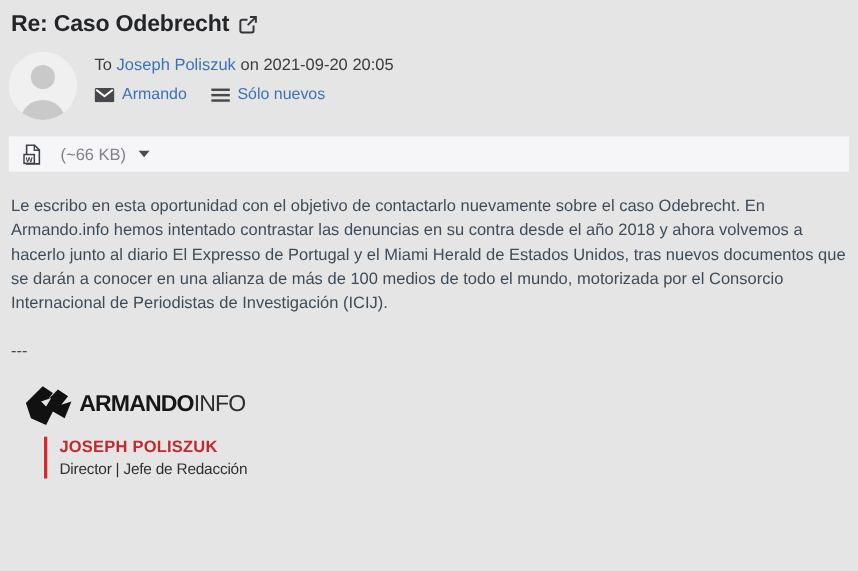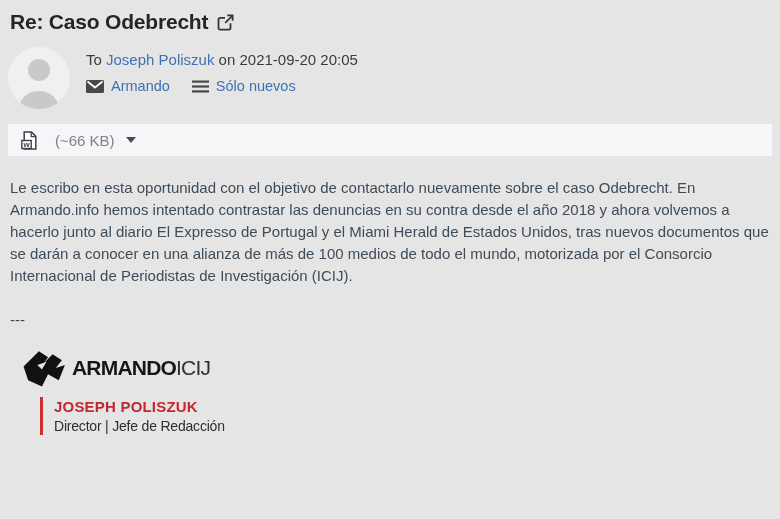--- a/index.html
+++ b/index.html
@@ -109,21 +109,21 @@
   </div>
 
   <div class="body">
     <p>Le escribo en esta oportunidad con el objetivo de contactarlo nuevamente sobre el caso Odebrecht. En Armando.info hemos intentado contrastar las denuncias en su contra desde el año 2018 y ahora volvemos a hacerlo junto al diario El Expresso de Portugal y el Miami Herald de Estados Unidos, tras nuevos documentos que se darán a conocer en una alianza de más de 100 medios de todo el mundo, motorizada por el Consorcio Internacional de Periodistas de Investigación (ICIJ).</p>
     <p class="sep">---</p>
 
     <div class="logo">
       <svg width="46" height="40" viewBox="0 0 60 52">
         <path d="M2 24 L22 4 L34 12 L28 20 L40 8 L52 16 L44 26 L56 22 L48 42 L34 34 L26 50 L8 42 Z M20 22 L26 28 L32 18 Z" fill="#111111"></path>
       </svg>
-      <span class="logo-text"><span class="logo-bold">ARMANDO</span><span class="logo-light">ICIJ</span></span>
+      <span class="logo-text"><span class="logo-bold">ARMANDO</span><span class="logo-light">INFO</span></span>
     </div>
 
     <div class="sigblock">
       <div class="sig-name">JOSEPH POLISZUK</div>
       <div class="sig-role">Director | Jefe de Redacción</div>
 
     </div>
   </div>
 
 </div>

